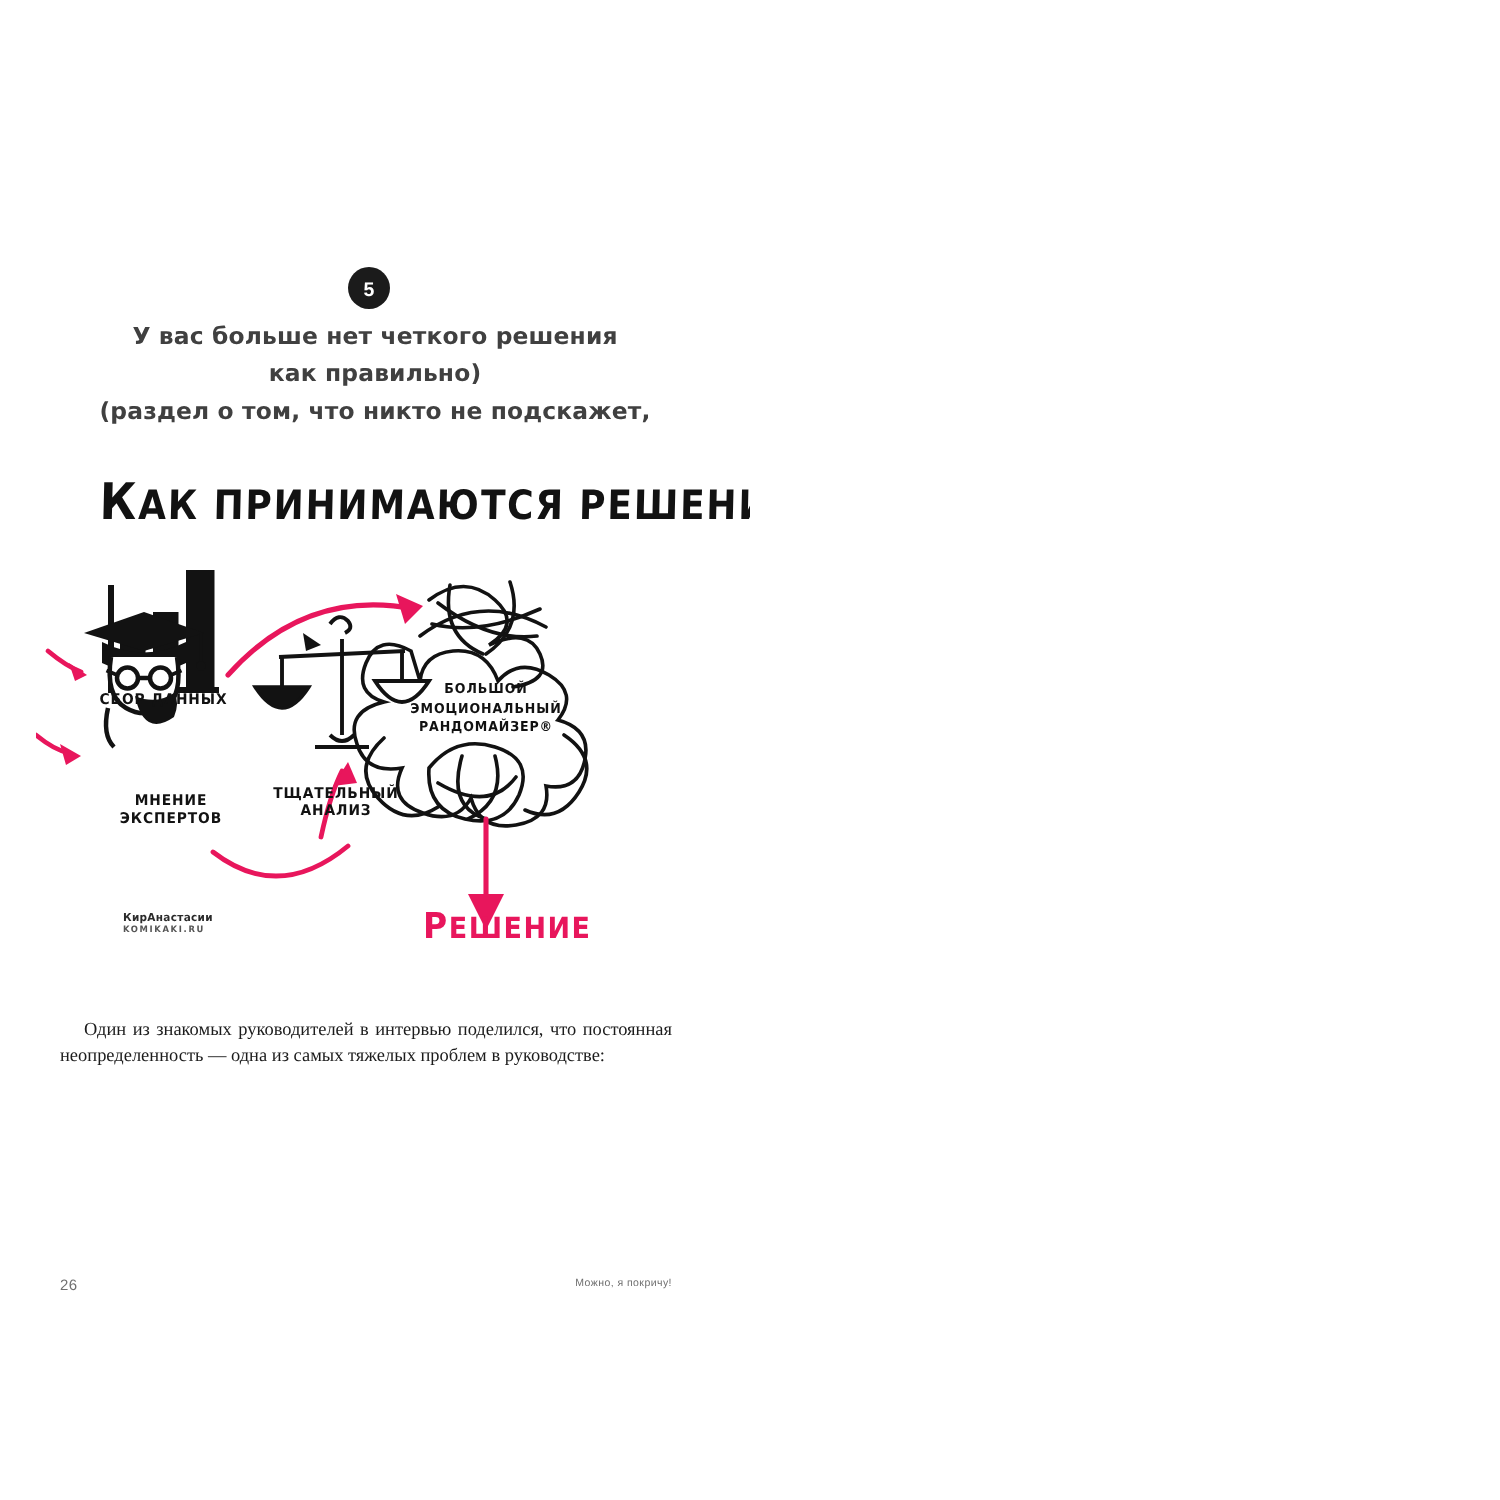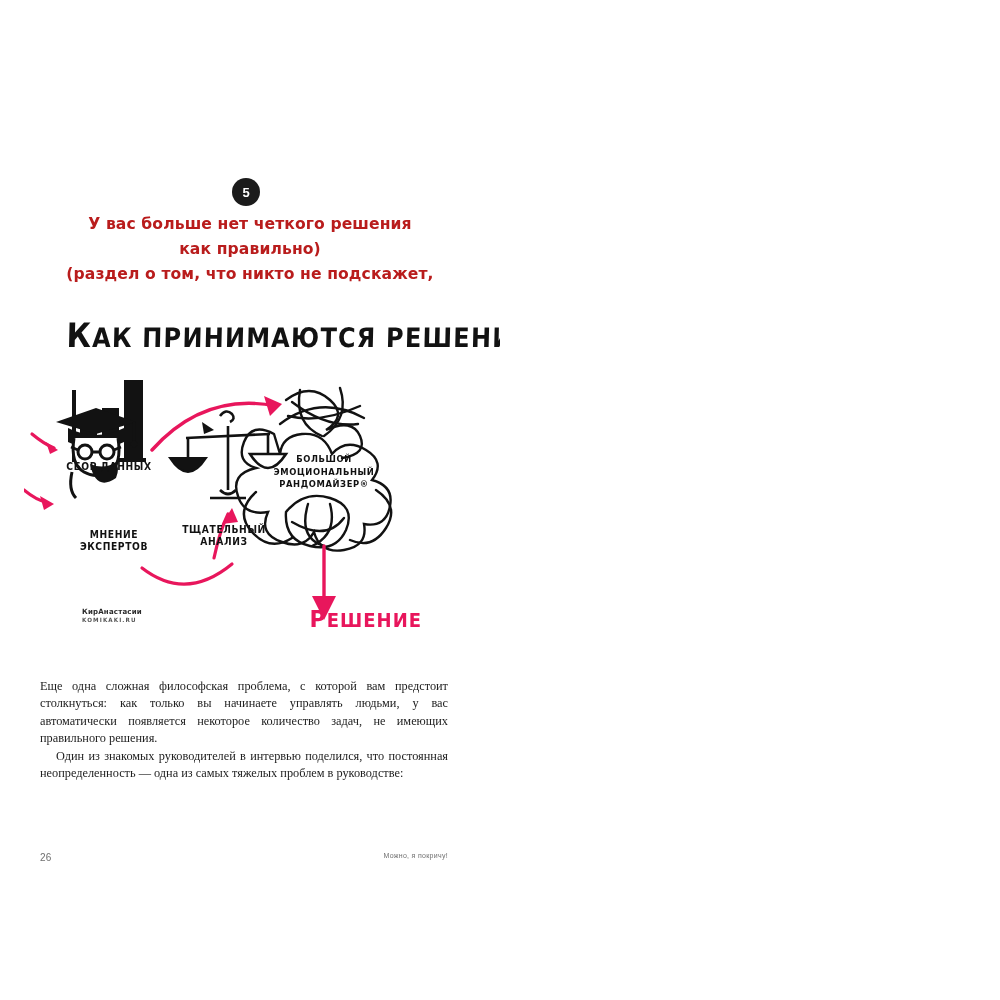--- a/index.html
+++ b/index.html
@@ -60,21 +60,21 @@
   .chapter-title {
     position: absolute;
     left: 40px;
     top: 212px;
     width: 420px;
     text-align: center;
     font-family: "DejaVu Sans", sans-serif;
     font-weight: bold;
     font-size: 15.6px;
     line-height: 25px;
-    color: #b91c1c;
+    color: #404040;
     letter-spacing: 0.1px;
   }
 
   
   .hand-heading {
     position: absolute;
     left: 66px;
     top: 320px;
     font-family: "DejaVu Sans", sans-serif;
     font-weight: bold;
@@ -107,21 +107,21 @@
     text-align: center;
     transform: scaleY(1.08);
   }
   #lbl-data    { left: 30px;  top: 89px;  width: 110px; font-size: 9.2px; }
   #lbl-experts { left: 40px;  top: 157px; width: 100px; font-size: 9.2px; }
   #lbl-scales  { left: 150px; top: 152px; width: 100px; font-size: 9.2px; }
   #lbl-random  { left: 238px; top: 83px;  width: 124px; font-size: 8.4px; line-height: 11.5px; color:#111; }
   #lbl-decision{
     left: 258px; top: 241px; width: 140px;
     font-size: 18px; color: #e8165c; letter-spacing: 1px;
-    text-align: right;
+    text-align: left;
   }
   #lbl-decision .cap { font-size: 22px; }
 
   .signature {
     position: absolute;
     left: 38px;
     top: 608px;
     font-family: "DejaVu Sans", sans-serif;
     font-size: 7px;
     font-weight: bold;
@@ -275,21 +275,20 @@
         <span class="cap">Р</span><span>ЕШЕНИЕ</span>
       </div>
     </div>
 
     <div class="signature">
       <div>КирАнастасии</div>
       <div class="site">KOMIKAKI.RU</div>
     </div>
 
     <div class="body-col" id="left-body">
-      <p>Еще одна сложная философская проблема, с которой вам предстоит столкнуться: как только вы начинаете управлять людьми, у вас автоматически появляется некоторое количество задач, не имеющих правильного решения.</p>
       <p class="indent">Один из знакомых руководителей в интервью поделился, что постоянная неопределенность — одна из самых тяжелых проблем в руководстве:</p>
     </div>
 
     <div class="footer" id="foot-left-num">26</div>
     <div class="footer" id="foot-left-title">Можно, я покричу!</div>
   </div>
 
   <div class="page page-right">
     
 

